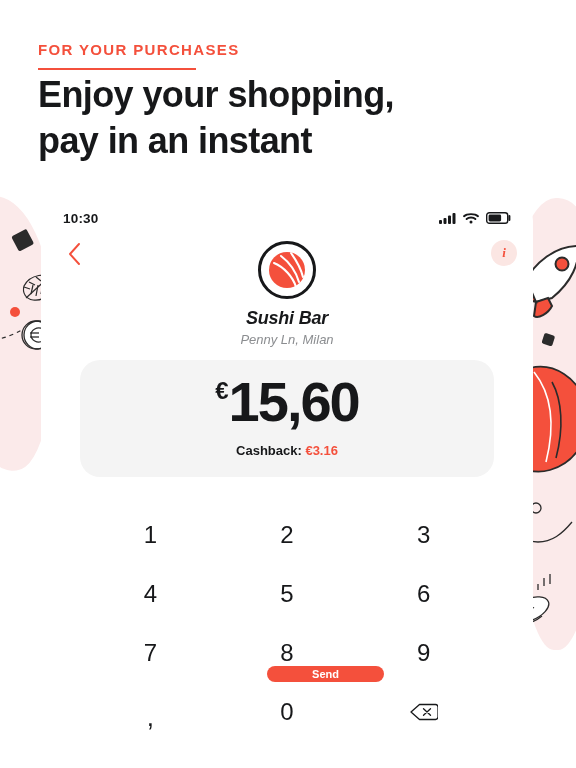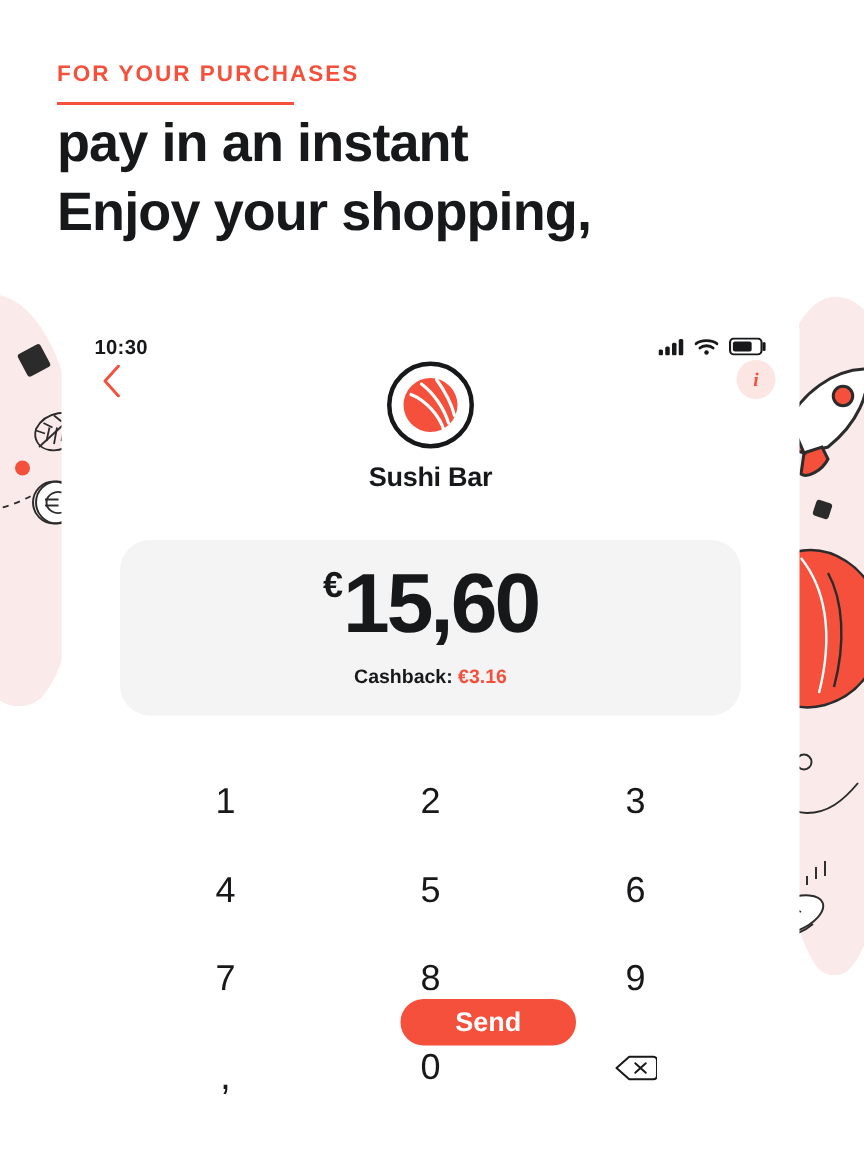--- a/index.html
+++ b/index.html
@@ -40,42 +40,42 @@
   }
 
   
   .phone{
     position:absolute;left:41px;top:197px;width:492px;height:571px;
     background:#ffffff;border-radius:24px 24px 0 0;
     overflow:hidden;
   }
   
   .statusbar{
-    position:absolute;left:0;top:16px;width:100%;height:36px;
+    position:absolute;left:0;top:3px;width:100%;height:36px;
     display:flex;align-items:center;justify-content:space-between;
     padding:0 22px;box-sizing:border-box;
   }
   .clock{font-size:13.5px;font-weight:bold;color:#17181a;letter-spacing:.2px;}
   .status-icons{display:flex;align-items:center;gap:7px;}
 
   
   .navrow{position:absolute;left:0;top:38px;width:100%;height:40px;}
   .back-btn{
     position:absolute;left:16px;top:2px;width:34px;height:34px;
     display:flex;align-items:center;justify-content:center;
   }
   .info-btn{
     position:absolute;right:16px;top:5px;width:26px;height:26px;border-radius:50%;
     background:#fbe6e3;display:flex;align-items:center;justify-content:center;
     color:#f4503c;font-size:13px;font-weight:bold;font-style:italic;
     font-family:"Liberation Serif","DejaVu Serif",serif;
   }
 
   
-  .merchant{position:absolute;left:0;top:44px;width:100%;text-align:center;}
+  .merchant{position:absolute;left:0;top:44px;width:100%;text-align:center;font-style:italic;}
   .avatar{
     width:58px;height:58px;border-radius:50%;
     border:3.5px solid #17181a;margin:0 auto;
     display:flex;align-items:center;justify-content:center;
     box-sizing:border-box;
   }
   .merchant-name{
     margin-top:9px;font-size:18px;font-weight:bold;color:#17181a;letter-spacing:-.2px;
   }
   .merchant-addr{margin-top:3px;font-size:13px;color:#8b8d90;}
@@ -89,23 +89,23 @@
   }
   .amount{
     font-size:56px;font-weight:bold;color:#17181a;
     letter-spacing:-2px;line-height:1;display:flex;align-items:flex-start;
   }
   .amount .cur{font-size:24px;line-height:1;margin-top:5px;margin-right:1px;letter-spacing:-1px;}
   .cashback{margin-top:13px;font-size:13px;color:#17181a;font-weight:bold;}
   .cashback .val{color:#f4503c;}
 
   .send-btn{
-    position:absolute;left:226px;top:469px;width:117px;height:31px;
+    position:absolute;left:226px;top:469px;width:117px;height:16px;
     background:#f4503c;border-radius:16px;border:none;
-    color:#ffffff;font-size:18px;font-weight:bold;
+    color:#ffffff;font-size:11px;font-weight:bold;
     display:flex;align-items:center;justify-content:center;
     font-family:inherit;cursor:pointer;
   }
 
   
   .keypad{
     position:absolute;left:41px;top:308px;width:410px;
     display:grid;grid-template-columns:repeat(3,1fr);
     row-gap:0;
   }
@@ -184,22 +184,22 @@
           <path d="M38 362 L38 368"></path>
       </g>
     </svg>
   </div>
 
   <div class="eyebrow-wrap">
     <div class="eyebrow">FOR YOUR PURCHASES</div>
     <div class="eyebrow-rule"></div>
   </div>
   <div class="headline">
+    <div>Enjoy your shopping,</div>
     <div>pay in an instant</div>
-    <div>Enjoy your shopping,</div>
   </div>
 
   <div class="phone">
 
     <div class="statusbar">
       <div class="clock">10:30</div>
       <div class="status-icons">
         <svg width="17" height="12" viewBox="0 0 17 12">
           <rect x="0" y="8" width="3" height="4" rx="1" fill="#17181a"></rect>
           <rect x="4.5" y="6" width="3" height="6" rx="1" fill="#17181a"></rect>
@@ -233,20 +233,21 @@
     <div class="merchant">
       <div class="avatar">
         <svg width="40" height="40" viewBox="0 0 40 40">
           <circle cx="20" cy="20" r="18" fill="#f4503c"></circle>
           <path d="M7 13 C17 17, 26 27, 29 37" fill="none" stroke="#ffffff" stroke-width="2.1" stroke-linecap="round"></path>
           <path d="M14 6 C22 12, 29 22, 32 32" fill="none" stroke="#ffffff" stroke-width="2.1" stroke-linecap="round"></path>
           <path d="M24 3 C29 10, 34 19, 36 27" fill="none" stroke="#ffffff" stroke-width="2.1" stroke-linecap="round"></path>
         </svg>
       </div>
       <div class="merchant-name">Sushi Bar</div>
+      <div class="merchant-addr">Penny Ln, Milan</div>
     </div>
 
     <div class="amount-card">
       <div class="amount">
         <span class="cur">€</span>
         <span>15,60</span>
       </div>
       <div class="cashback">
         <span>Cashback:</span>
         <span class="val">€3.16</span>

